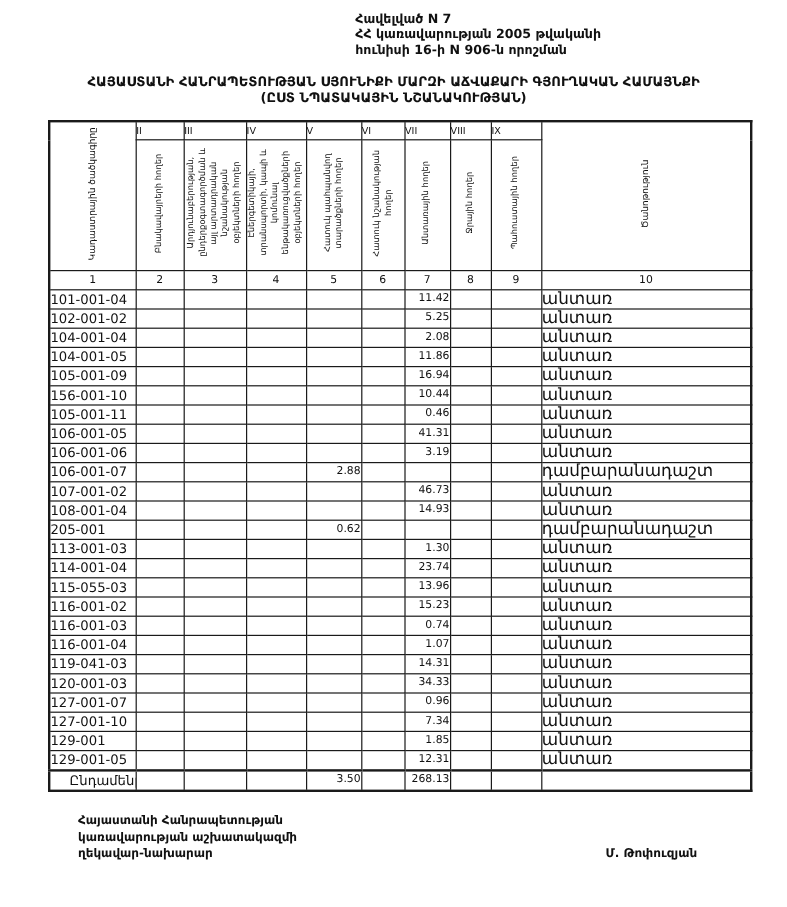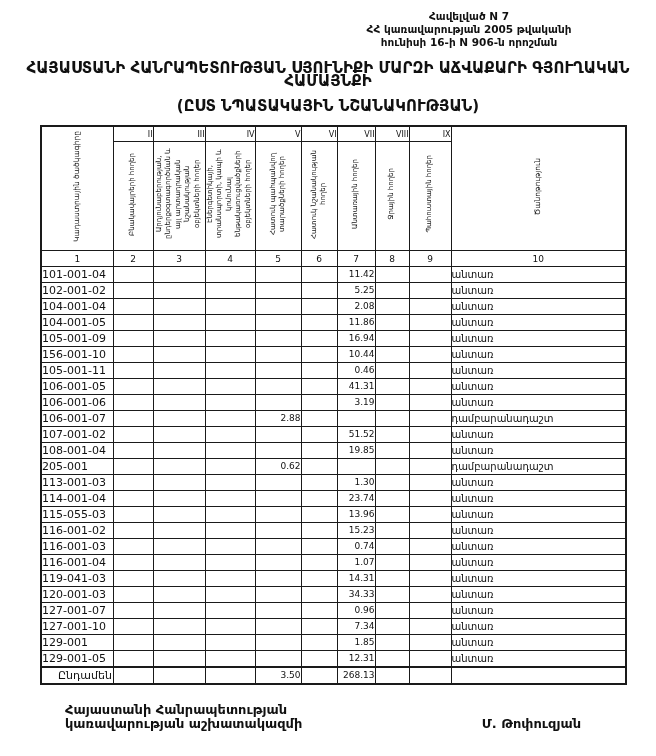--- a/index.html
+++ b/index.html
@@ -2,52 +2,52 @@
 <html><head>
 <meta charset="utf-8">
 <style>
   html,body { margin:0; padding:0; background:#ffffff; }
   .page {
     width:656px; height:756px; background:#ffffff; color:#111;
     font-family:"DejaVu Sans", sans-serif; position:relative; overflow:hidden;
     box-sizing:border-box;
   }
   .appendix {
-    margin:10px 14px 0 296px; text-align:center;
+    margin:10px 14px 0 296px; 
     font-weight:bold; font-size:10.5px; line-height:13px;
   }
   .doc-title { margin-top:13px; text-align:center; font-weight:bold; }
   .title-main { font-size:11px; letter-spacing:4px; margin-bottom:7px; }
-  .title-line { font-size:15px; line-height:13px; margin:12px 22px; }
+  .title-line { font-size:11px; line-height:13px; margin:0 22px; }
 
   table.land {
     border-collapse:collapse; table-layout:fixed;
     margin:12px 0 0 40px; width:585px;
     border:2px solid #1a1a1a;
   }
   table.land th, table.land td { border:1px solid #1a1a1a; padding:0; }
-  th.numeral-cell { height:14px; font-size:8px; font-weight:normal; text-align:right;margin-left:42px; }
+  th.numeral-cell { height:14px; font-size:8px; font-weight:normal; text-align:left;margin-left:42px; }
   th.label-cell { height:108px; text-align:center; vertical-align:middle; }
   th.span-cell { text-align:center; vertical-align:middle; }
   .vert {
     display:inline-block; writing-mode:vertical-rl; transform:rotate(180deg);
     font-size:7px; font-weight:normal; line-height:1.35; max-height:100px;
   }
   .vert-tall { max-height:120px; font-size:7.5px; }
   td.num-head { height:15px; font-size:9px; text-align:center; border-bottom:2px solid #1a1a1a; }
   tbody td { height:15px; font-size:9px; line-height:15px; white-space:nowrap; overflow:hidden; }
   td.code { padding-left:4px; font-size:11px; }
   td.val  { text-align:right; padding-right:5px; }
-  td.note { padding-left:42px; font-size:10px;margin-top:20px; }
+  td.note { padding-left:42px; font-size:14px;margin-top:20px; }
   tr.total td { border-top:2px solid #1a1a1a; }
   tr.total td.code { text-align:center; padding-left:16px; }
 
   .footer {
     display:flex; justify-content:space-between; align-items:flex-end;
-    margin:18px 75px 0 65px; font-weight:bold; font-size:13px; line-height:13.5px;gap:16px;
+    margin:18px 75px 0 65px; font-weight:bold; font-size:10px; line-height:13.5px;gap:16px;
   }
 </style>
 </head>
 <body>
 
 <div class="page">
 
   <div class="appendix">
     <div>Հավելված N 7</div>
     <div>ՀՀ կառավարության 2005 թվականի</div>
@@ -241,33 +241,33 @@
           <td></td>
           <td class="note">դամբարանադաշտ</td>
         </tr>
         <tr>
           <td class="code">107-001-02</td>
           <td></td>
           <td></td>
           <td></td>
           <td class="val"></td>
           <td></td>
-          <td class="val">51.52</td>
+          <td class="val">46.73</td>
           <td></td>
           <td></td>
           <td class="note">անտառ</td>
         </tr>
         <tr>
           <td class="code">108-001-04</td>
           <td></td>
           <td></td>
           <td></td>
           <td class="val"></td>
           <td></td>
-          <td class="val">19.85</td>
+          <td class="val">14.93</td>
           <td></td>
           <td></td>
           <td class="note">անտառ</td>
         </tr>
         <tr>
           <td class="code">205-001</td>
           <td></td>
           <td></td>
           <td></td>
           <td class="val">0.62</td>
@@ -433,17 +433,18 @@
           <td></td>
           <td class="note"></td>
         </tr>
       </tbody>
   </table>
 
   <div class="footer">
     <div>
       <div>Հայաստանի Հանրապետության</div>
       <div>կառավարության աշխատակազմի</div>
+      <div>ղեկավար-նախարար</div>
     </div>
     <div>Մ. Թոփուզյան</div>
   </div>
 
 </div>
 
 </body></html>

